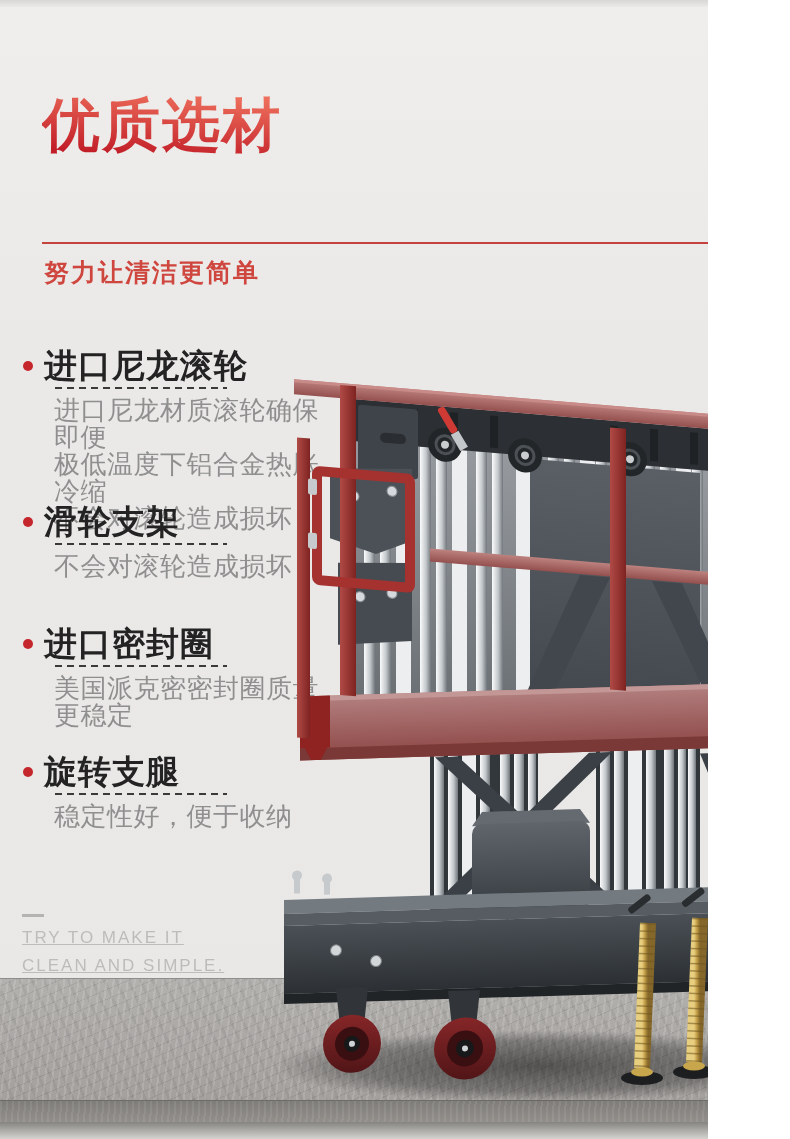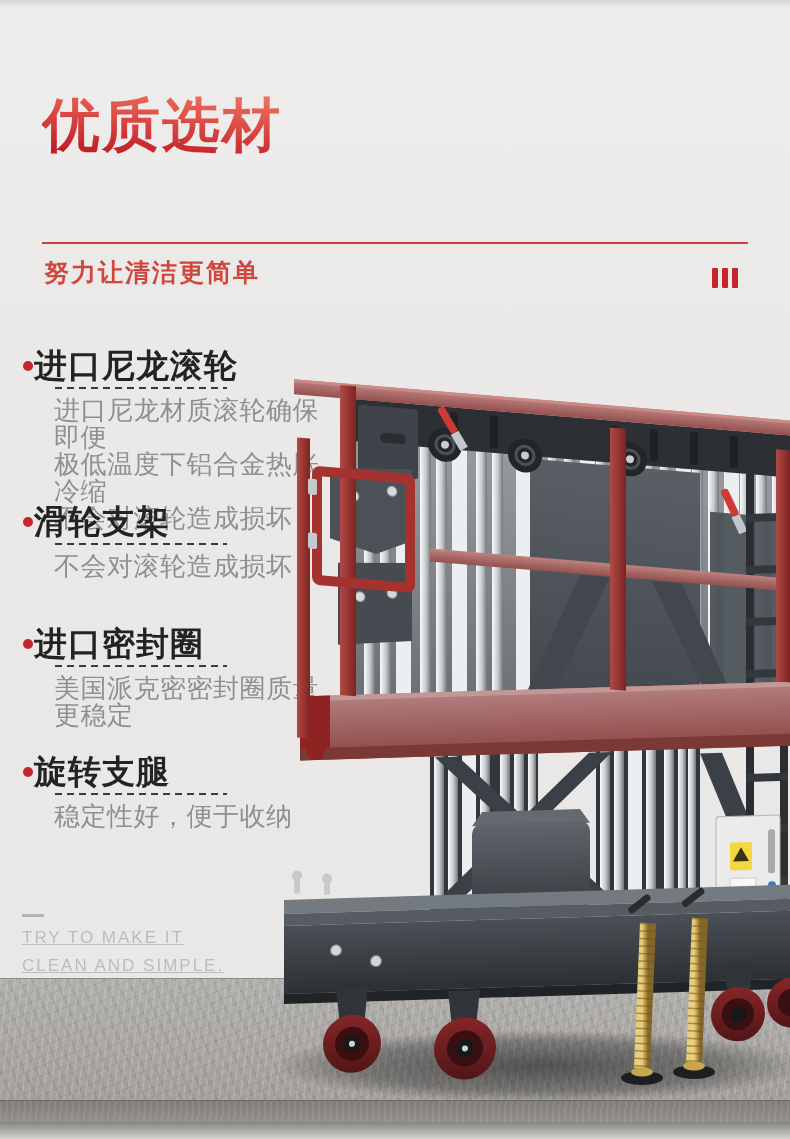--- a/index.html
+++ b/index.html
@@ -1,17 +1,17 @@
 <!DOCTYPE html>
 <html><head>
 <meta charset="utf-8">
 <style>
   html,body{margin:0;padding:0;}
   body{font-family:"Liberation Sans","DejaVu Sans",sans-serif;}
-  .page{position:relative;width:790px;height:1139px;overflow:hidden;
+  .page{position:relative;width:708px;height:1139px;overflow:hidden;
         background:linear-gradient(180deg,#efeeec 0%,#eae9e7 30%,#e9e8e6 100%);}
   .top-strip{position:absolute;left:0;top:0;width:790px;height:7px;
         background:linear-gradient(180deg,#d8d7d5,#eceae8);}
 
   
   .title{position:absolute;left:42px;top:92px;font-size:58px;line-height:66px;
         font-weight:800;letter-spacing:2px;
         background:linear-gradient(185deg,#f0745f 5%,#c21e28 88%);
         -webkit-background-clip:text;background-clip:text;color:transparent;}
   .brand{position:absolute;right:46px;top:100px;font-size:28px;font-weight:700;
@@ -20,21 +20,21 @@
   .subtitle{position:absolute;left:44px;top:256px;font-size:25px;font-weight:600;
         color:#cf463f;letter-spacing:2px;}
   .bars{position:absolute;left:712px;top:268px;display:flex;gap:4px;}
   .bars span{display:block;width:6px;height:20px;background:#c5262c;border-radius:1px;}
 
   
   .feature{position:absolute;left:0;width:330px;}
   .f1{top:344px;} .f2{top:500px;} .f3{top:622px;} .f4{top:750px;}
   .bullet{position:absolute;left:23px;top:17px;width:10px;height:10px;border-radius:50%;
         background:#c5262c;}
-  .f-title{position:absolute;left:34px;top:0;font-size:33px;font-weight:800;color:#232323;
+  .f-title{position:absolute;left:44px;top:0;font-size:33px;font-weight:800;color:#232323;
         letter-spacing:1px;white-space:nowrap;}
   .f-dash{position:absolute;left:55px;top:43px;width:172px;height:2px;
         background:repeating-linear-gradient(90deg,#3a3a3a 0 7px,transparent 7px 12px);}
   .f-desc{position:absolute;left:54px;top:53px;width:286px;font-size:26px;line-height:27px;
         color:#8f8f8f;white-space:pre-line;letter-spacing:0.5px;}
 
   
   .tag-dash{position:absolute;left:22px;top:914px;width:22px;height:3px;background:#b4b3b1;}
   .tagline{position:absolute;left:22px;font-size:17px;color:#bdbcba;letter-spacing:2px;text-decoration:underline;}
   .tl1{top:928px;} .tl2{top:956px;text-align:center;}

